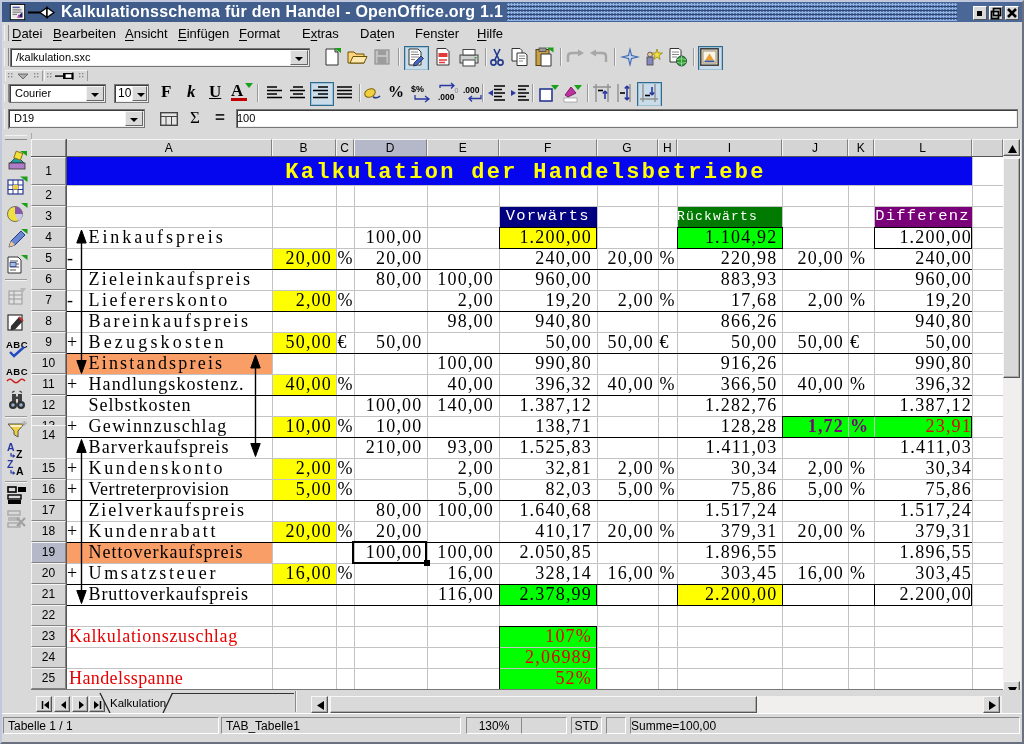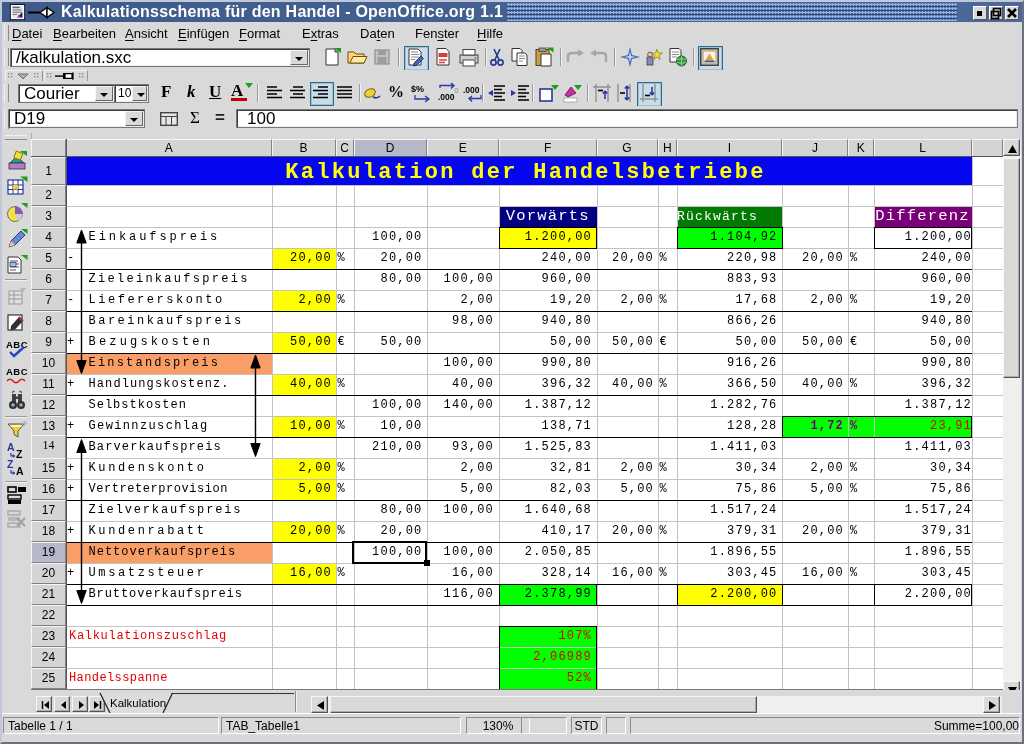--- a/index.html
+++ b/index.html
@@ -18,31 +18,31 @@
   background-size:3px 4px;}
 #title{left:59px;top:0px;height:19px;line-height:19px;color:#fff;font-size:16px;font-weight:bold;letter-spacing:0.25px;white-space:nowrap;}
 .wbtn{top:4px;width:14px;height:14px;background:#d9d9d9;border-top:1px solid #fff;border-left:1px solid #fff;border-right:1px solid #555;border-bottom:1px solid #555;box-sizing:border-box;text-align:center;}
 
 #menubar{left:2px;top:22px;width:1020px;height:23px;background:#d9d9d9;}
 .mi{position:absolute;top:4px;font-size:13px;color:#000;white-space:nowrap;}
 .mi u{text-decoration:underline;text-underline-offset:2px;}
 
 .tb{background:#d9d9d9;}
 .combo{position:absolute;background:#fff;border:1px solid #777;box-shadow:inset 1px 1px 0 #3c3c3c, inset -1px -1px 0 #eee;box-sizing:border-box;}
-.combo .txt{position:absolute;left:5px;top:0;font-size:17px;line-height:17px;color:#000;white-space:nowrap;}
+.combo .txt{position:absolute;left:5px;top:0;font-size:11px;line-height:17px;color:#000;white-space:nowrap;}
 .cbtn{position:absolute;right:1px;top:1px;bottom:1px;width:16px;background:#d9d9d9;border-top:1px solid #f4f4f4;border-left:1px solid #f4f4f4;border-right:1px solid #666;border-bottom:1px solid #666;}
 .cbtn:after{content:"";position:absolute;left:4px;top:6px;border-left:4px solid transparent;border-right:4px solid transparent;border-top:4px solid #000;}
 .sep{position:absolute;width:1px;background:#9a9a9a;box-shadow:1px 0 0 #f2f2f2;}
 .pressed{border:1px solid #2e6b8e;background:#cadcea;box-shadow:inset 0 0 0 1px #9fc0d4;}
 svg{position:absolute;overflow:visible;}
 
 .sf{position:absolute;top:3px;height:17px;border:1px solid #fff;border-top-color:#8a8a8a;border-left-color:#8a8a8a;font-size:12px;line-height:16px;box-sizing:border-box;color:#000;}
 .sbtn{background:#d9d9d9;border-top:1px solid #f6f6f6;border-left:1px solid #f6f6f6;border-right:1px solid #555;border-bottom:1px solid #555;box-sizing:border-box;box-shadow:inset -1px -1px 0 #aaa;}
 
-.r{position:absolute;left:0;width:972px;height:21px;font-family:Liberation Mono, monospace;font-size:12px;color:#000;}
+.r{position:absolute;left:0;width:972px;height:21px;font-family:Liberation Serif, serif;font-size:18px;color:#000;}
 .r div{position:absolute;top:0;height:21px;line-height:21px;white-space:nowrap;letter-spacing:1.2px;}
 .lbl{left:57.5px;}
 .pm{left:36px;width:14px;}
 .nB{left:241px;width:60px;text-align:right;}
 .nC{left:306.5px;}
 .nD{left:323.5px;width:68px;text-align:right;}
 .nE{left:397px;width:66px;text-align:right;}
 .nF{left:469px;width:92px;text-align:right;}
 .nG{left:567px;width:56px;text-align:right;}
 .nH{left:628.5px;}
@@ -245,21 +245,21 @@
        <rect x="9" y="3.4" width="8" height="1.4" fill="#000"></rect>
        <rect x="17" y="1" width="2" height="6" fill="#000"></rect>
        <path d="M19 1.6 L26 1.6 L26 6.4 L19 6.4 Z" fill="#fff" stroke="#000" stroke-width="1.2"></path>
        <rect x="26" y="0.6" width="1.6" height="7" fill="#000"></rect>
      </svg>
   </div>
 </div>
 
 <div id="objbar" class="ab tb" style="left:2px;top:81px;width:1020px;height:25px">
   <div class="ab" style="left:2px;top:3px;width:3px;height:18px;border-left:1px solid #f2f2f2;border-right:1px solid #8a8a8a"></div>
-  <div class="combo" style="left:16px;top:3px;width:97px;height:19px">
+  <div class="combo" style="left:7px;top:3px;width:97px;height:19px">
       <span class="txt">Courier</span>
       <span class="cbtn"></span>
     </div>
   <div class="combo" style="left:112px;top:3px;width:35px;height:19px">
       <span class="txt" style="left:3px;font-size:12px">10</span>
       <span class="cbtn" style="width:13px"></span>
     </div>
 
   <div class="ab" style="left:159px;top:1px;width:14px;font-size:17px;font-weight:bold;font-family:'Liberation Serif',serif">F</div>
   <div class="ab" style="left:185px;top:1px;width:14px;font-size:17px;font-weight:bold;font-style:italic;font-family:'Liberation Serif',serif">k</div>
@@ -355,21 +355,21 @@
       <span class="txt">D19</span>
       <span class="cbtn"></span>
     </div>
   <svg style="left:158px;top:6px" width="18" height="14" viewBox="0 0 18 14">
     <rect x="0.7" y="0.7" width="16.6" height="12.6" fill="#e6e6e6" stroke="#444" stroke-width="1.4"></rect>
     <path d="M1 4.5 h16 M6 4.5 v9 M11.5 4.5 v9" stroke="#444" stroke-width="1"></path>
   </svg>
   <div class="ab" style="left:188px;top:2px;font-size:17px;font-family:'Liberation Serif',serif">Σ</div>
   <div class="ab" style="left:213px;top:2px;font-size:17px;font-weight:bold;color:#222">=</div>
   <div class="combo" style="left:234px;top:3px;width:782px;height:19px">
-      <span class="txt" style="left:10px">100</span>
+      <span class="txt" style="left:0">100</span>
     </div>
 </div>
 
 <div id="maintb" class="ab tb" style="left:2px;top:133px;width:29px;height:562px;border-right:1px solid #aaa">
   <div class="ab" style="left:3px;top:2px;width:22px;height:3px;border-top:1px solid #f2f2f2;border-bottom:1px solid #8a8a8a"></div>
 
   <svg style="left:4px;top:17px" width="22" height="22" viewBox="0 0 22 22">
     <path d="M4 13 L11 6 L18 13 Z" fill="#20a0a0" stroke="#333" stroke-width="0.8"></path>
     <rect x="3" y="13" width="16" height="6" fill="#b07cc8" stroke="#333" stroke-width="0.8"></rect>
     <rect x="9" y="2" width="7" height="7" fill="#f0e040" stroke="#806000" stroke-width="0.8" transform="rotate(20 12 5)"></rect>
@@ -567,21 +567,21 @@
 <div class="hdr" style="left:0;top:88px;width:35px;height:21px;line-height:19px;">4</div>
 <div class="hdr" style="left:0;top:109px;width:35px;height:21px;line-height:19px;">5</div>
 <div class="hdr" style="left:0;top:130px;width:35px;height:21px;line-height:19px;">6</div>
 <div class="hdr" style="left:0;top:151px;width:35px;height:21px;line-height:19px;">7</div>
 <div class="hdr" style="left:0;top:172px;width:35px;height:21px;line-height:19px;">8</div>
 <div class="hdr" style="left:0;top:193px;width:35px;height:21px;line-height:19px;">9</div>
 <div class="hdr" style="left:0;top:214px;width:35px;height:21px;line-height:19px;">10</div>
 <div class="hdr" style="left:0;top:235px;width:35px;height:21px;line-height:19px;">11</div>
 <div class="hdr" style="left:0;top:256px;width:35px;height:21px;line-height:19px;">12</div>
 <div class="hdr" style="left:0;top:277px;width:35px;height:21px;line-height:19px;">13</div>
-<div class="hdr" style="left:0;top:296px;width:35px;height:39px;line-height:19px;font-family:Liberation Serif, serif;">14</div>
+<div class="hdr" style="left:0;top:286px;width:35px;height:39px;line-height:19px;">14</div>
 <div class="hdr" style="left:0;top:319px;width:35px;height:21px;line-height:19px;">15</div>
 <div class="hdr" style="left:0;top:340px;width:35px;height:21px;line-height:19px;">16</div>
 <div class="hdr" style="left:0;top:361px;width:35px;height:21px;line-height:19px;">17</div>
 <div class="hdr" style="left:0;top:382px;width:35px;height:21px;line-height:19px;">18</div>
 <div class="hdr" style="left:0;top:403px;width:35px;height:21px;line-height:19px;background:#b4b8c8;">19</div>
 <div class="hdr" style="left:0;top:424px;width:35px;height:21px;line-height:19px;">20</div>
 <div class="hdr" style="left:0;top:445px;width:35px;height:21px;line-height:19px;">21</div>
 <div class="hdr" style="left:0;top:466px;width:35px;height:21px;line-height:19px;">22</div>
 <div class="hdr" style="left:0;top:487px;width:35px;height:21px;line-height:19px;">23</div>
 <div class="hdr" style="left:0;top:508px;width:35px;height:21px;line-height:19px;">24</div>
@@ -867,18 +867,18 @@
     <div class="ab sbtn" style="left:672px;top:0;width:17px;height:17px">
         <svg style="left:5px;top:4px" width="7" height="9" viewBox="0 0 7 9">
           <path d="M7 4.5 L0 0 L0 9 Z" fill="#000"></path>
         </svg>
       </div>
   </div>
 </div>
 <div id="statusbar" class="ab" style="left:2px;top:713px;width:1020px;height:26px;background:#d9d9d9;border-top:1px solid #fff">
   <div class="sf" style="left:1px;width:216px;padding-left:4px">Tabelle 1 / 1</div>
   <div class="sf" style="left:219px;width:240px;padding-left:4px">TAB_Tabelle1</div>
-  <div class="sf" style="left:464px;width:64px;text-align:center">130%</div>
+  <div class="sf" style="left:464px;width:56px;text-align:center">130%</div>
   <div class="sf" style="left:519px;width:46px"></div>
   <div class="sf" style="left:569px;width:31px;text-align:center">STD</div>
   <div class="sf" style="left:604px;width:20px"></div>
-  <div class="sf" style="left:628px;width:390px;text-align:right">Summe=100,00</div>
+  <div class="sf" style="left:628px;width:390px;text-align:left">Summe=100,00</div>
 </div>
 
 </body></html>

